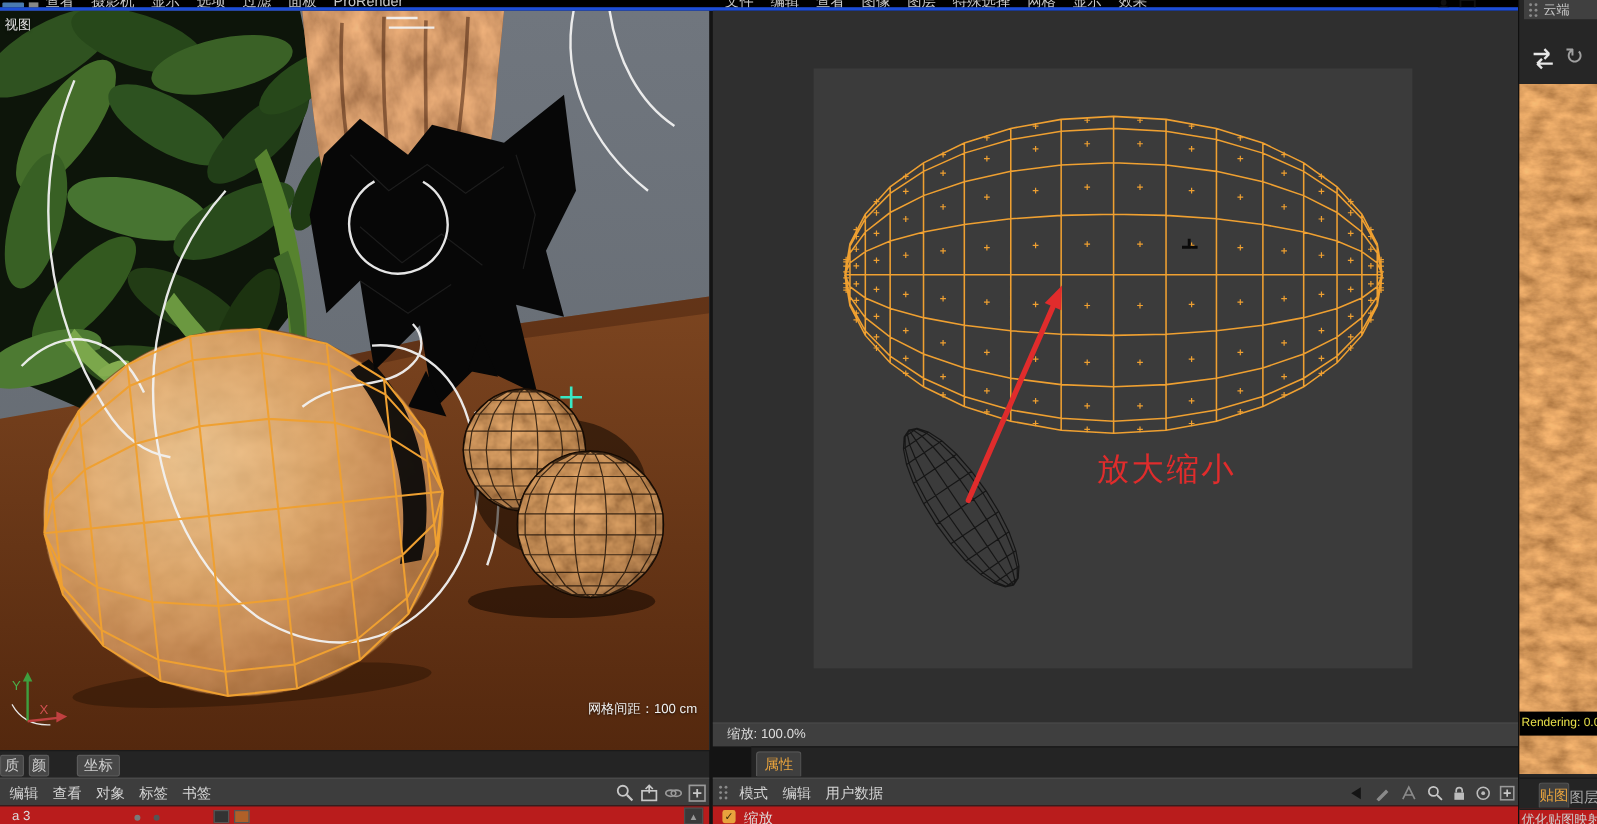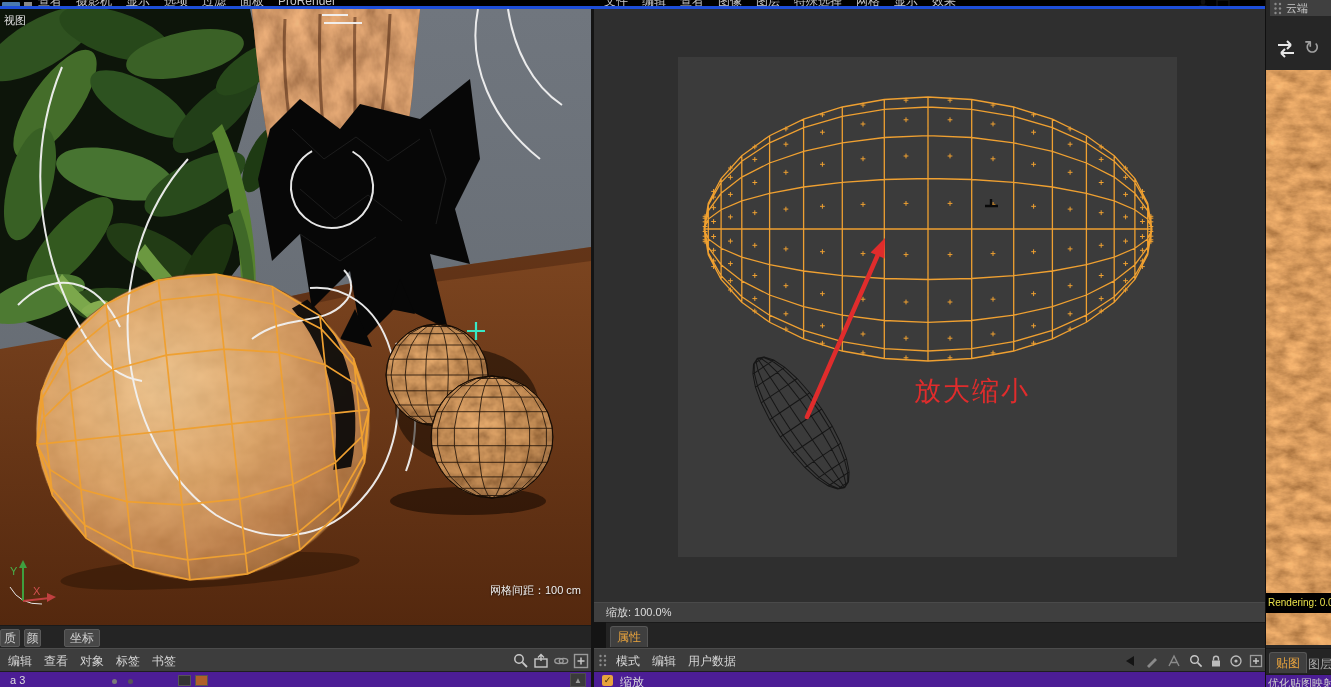--- a/index.html
+++ b/index.html
@@ -9,21 +9,21 @@
 .cropbar{position:absolute;left:0;top:0;width:1292px;height:9px;background:#000000;overflow:hidden;border-bottom:3px solid #1d4ed8}
 .cropbar .menus{position:absolute;top:-7px;white-space:nowrap}
 .cropbar .menus span{display:inline-block;margin-right:14px;color:#c8c8c8;font-size:12px}
 .viewport{position:absolute;left:0;top:9px;width:591px;height:616px;background:#666c74;overflow:hidden}
 .uvcanvas{position:absolute;left:594px;top:9px;width:671px;height:593px;background:#2f2f2f;overflow:hidden}
 .statusbar{position:absolute;left:594px;top:602px;width:671px;height:20px;background:#3f3f3f;border-top:1px solid #4a4a4a;line-height:19px;padding-left:12px;font-size:11px;color:#ddd}
 .tabrow{position:absolute;background:#242424;border-top:1px solid #1a1a1a}
 .tab{position:absolute;top:3px;height:21px;background:#3f3f3f;border:1px solid #565656;border-bottom:none;border-radius:3px 3px 0 0;text-align:center;line-height:20px;font-size:12px}
 .menurow{position:absolute;background:#3d3d3d;border-top:1px solid #4c4c4c;height:23px}
 .menurow .mi{position:absolute;top:4px;font-size:12px;color:#d5d5d5;white-space:nowrap}
-.bottomcut{position:absolute;background:#4c1d95;border-top:1px solid #1e1e1e;height:16px;overflow:hidden}
+.bottomcut{position:absolute;background:#b91c1c;border-top:1px solid #1e1e1e;height:16px;overflow:hidden}
 .graybtn{position:absolute;top:3px;height:18px;background:#474747;border:1px solid #5a5a5a;border-radius:2px;color:#cfcfcf;text-align:center;line-height:16px;font-size:12px}
 .viewlabel{position:absolute;left:4px;top:4px;color:#e2e2e2;font-size:11px;text-shadow:0 1px 2px rgba(0,0,0,.6)}
 .gridinfo{position:absolute;right:10px;top:574px;color:#f0f0f0;font-size:11px;text-shadow:0 1px 2px rgba(0,0,0,.7)}
 .rightpanel{position:absolute;left:1265px;top:0;width:66px;height:687px;background:#262626;border-left:1px solid #101010;overflow:hidden}
 .rp-header{position:absolute;left:4px;top:0;width:66px;height:16px;background:#404040}
 .rp-header span{position:absolute;left:16px;top:1px;font-size:11px;color:#c8c8c8}
 .rendering{position:absolute;left:0;top:593px;width:66px;height:20px;background:#000;line-height:20px;padding-left:2px;font-size:10px;overflow:hidden;white-space:nowrap}
 .checkbox{position:absolute;width:11px;height:11px;border-radius:2px;text-align:center;line-height:11px;font-size:9px;color:#3a2a08}
 .ic{position:absolute}
 .dotgrid circle{fill:#8a8a8a}
@@ -258,21 +258,21 @@
   </g>
   <text x="320" y="391" font-size="27" fill="#e02c2c" letter-spacing="2">放大缩小</text>
   <path d="M391,197 h13 M397,190 v7" stroke="#0a0a0a" stroke-width="2.4"></path>
 </svg>
 </div>
 
 <div class="statusbar">
   <span>缩放: 100.0%</span>
 </div>
 
-<div class="tabrow" style="left:606px;top:622px;width:671px;height:26px">
+<div class="tabrow" style="left:626px;top:622px;width:671px;height:26px">
   <span class="tab" style="left:4px;width:38px;color:#e8a33d">属性</span>
 </div>
 
 <div class="menurow" style="left:594px;top:648px;width:671px">
   <svg class="ic dotgrid" style="left:4px;top:5px" width="10" height="13" viewBox="0 0 10 13">
       <circle cx="2.5" cy="2" r="1.2"></circle>
       <circle cx="7" cy="2" r="1.2"></circle>
       <circle cx="2.5" cy="6.5" r="1.2"></circle>
       <circle cx="7" cy="6.5" r="1.2"></circle>
       <circle cx="2.5" cy="11" r="1.2"></circle>
@@ -338,19 +338,19 @@
         <feComposite in="c" in2="SourceAlpha" operator="in"></feComposite>
       </filter>
     </defs>
     <rect x="0" y="0" width="66" height="575" fill="#9a5a20"></rect>
     <rect x="0" y="0" width="66" height="575" fill="#000" filter="url(#texF)" opacity="0.9"></rect>
   </svg>
   <div class="rendering">
     <span style="color:#e8e04a">Rendering: 0.0</span>
   </div>
   <div class="tabrow" style="left:0;top:648px;width:66px;height:26px">
-    <span class="tab" style="left:3px;width:38px;color:#e8a33d">贴图</span>
+    <span class="tab" style="left:16px;width:26px;color:#e8a33d">贴图</span>
     <span class="abs" style="left:42px;top:7px;font-size:12px;color:#aaa">图层</span>
   </div>
   <div class="bottomcut" style="left:0;top:674px;width:66px;height:13px">
     <span class="abs" style="left:2px;top:1px;font-size:11px;color:#ccc;white-space:nowrap">优化贴图映射</span>
   </div>
 </div>
 
 </body></html>

